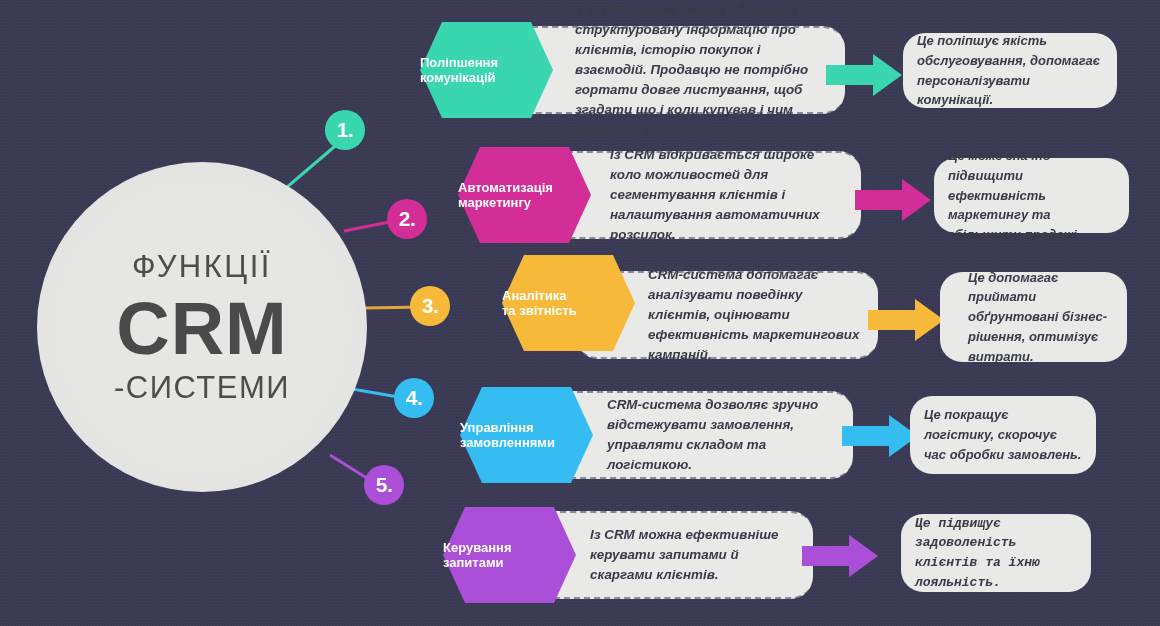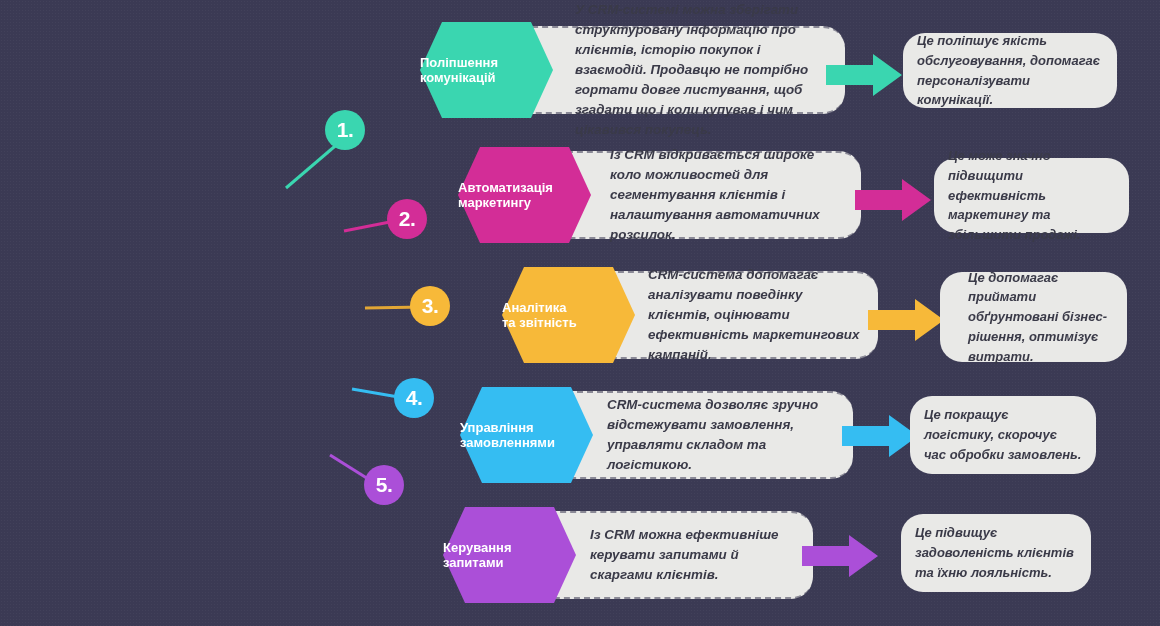--- a/index.html
+++ b/index.html
@@ -164,20 +164,25 @@
 <div id="stage">
 
   <svg id="connectors" viewBox="0 0 1160 626" xmlns="http://www.w3.org/2000/svg">
     <line x1="286" y1="188" x2="341" y2="141" stroke="#3ad6b0" stroke-width="3"></line>
     <line x1="344" y1="231" x2="400" y2="220" stroke="#d32d97" stroke-width="3"></line>
     <line x1="365" y1="308" x2="424" y2="307" stroke="#e2a635" stroke-width="3"></line>
     <line x1="352" y1="389" x2="410" y2="399" stroke="#35bdf2" stroke-width="3"></line>
     <line x1="330" y1="455" x2="381" y2="487" stroke="#ab4fd8" stroke-width="3"></line>
   </svg>
 
+  <div id="hub-circle">
+    <div class="hub-top">ФУНКЦІЇ</div>
+    <div class="hub-main">CRM</div>
+    <div class="hub-sub">-СИСТЕМИ</div>
+  </div>
 
   <div class="badge" style="left:325px; top:110px; background:#3ad6b0;">
     <span>1.</span>
   </div>
   <div class="badge" style="left:387px; top:199px; background:#d32d97;">
     <span>2.</span>
   </div>
   <div class="badge" style="left:410px; top:286px; background:#f7b939;">
     <span>3.</span>
   </div>
@@ -231,21 +236,21 @@
     </div>
     <div class="resultbox" style="left:934px; top:158px; width:195px; height:75px;justify-content:center;">
       <div class="txt">Це може значно підвищити ефективність маркетингу та збільшити продажі.</div>
     </div>
   </div>
 
   <div class="row" style="left:0; top:0;">
     <div class="descbox" style="left:576px; top:271px; width:302px; height:88px; padding-left:72px;">
       <div class="txt">CRM-система допомагає аналізувати поведінку клієнтів, оцінювати ефективність маркетингових кампаній.</div>
     </div>
-    <div class="hexwrap" style="left:502px; top:267px;">
+    <div class="hexwrap" style="left:502px; top:255px;">
       <svg width="133" height="96" viewBox="0 0 133 96" xmlns="http://www.w3.org/2000/svg">
         <polygon points="22,0 111,0 133,48 111,96 22,96 0,48" fill="#f7b939"></polygon>
       </svg>
       <div class="hexlabel">
         <span>Аналітика</span>
         <span>та звітність</span>
       </div>
     </div>
     <div class="arrowwrap" style="left:868px; top:299px;">
       <svg width="76" height="42" viewBox="0 0 76 42" xmlns="http://www.w3.org/2000/svg">
@@ -291,18 +296,18 @@
       <div class="hexlabel">
         <span>Керування</span>
         <span>запитами</span>
       </div>
     </div>
     <div class="arrowwrap" style="left:802px; top:535px;">
       <svg width="76" height="42" viewBox="0 0 76 42" xmlns="http://www.w3.org/2000/svg">
         <polygon points="0,11 47,11 47,0 76,21 47,42 47,31 0,31" fill="#ab4fd8"></polygon>
       </svg>
     </div>
-    <div class="resultbox" style="left:901px; top:514px; width:190px; height:78px;">
+    <div class="resultbox" style="left:901px; top:514px; width:190px; height:78px;font-family:Liberation Mono, monospace;">
       <div class="txt"> Це підвищує задоволеність клієнтів та їхню лояльність.</div>
     </div>
   </div>
 
 </div>
 
 </body></html>

